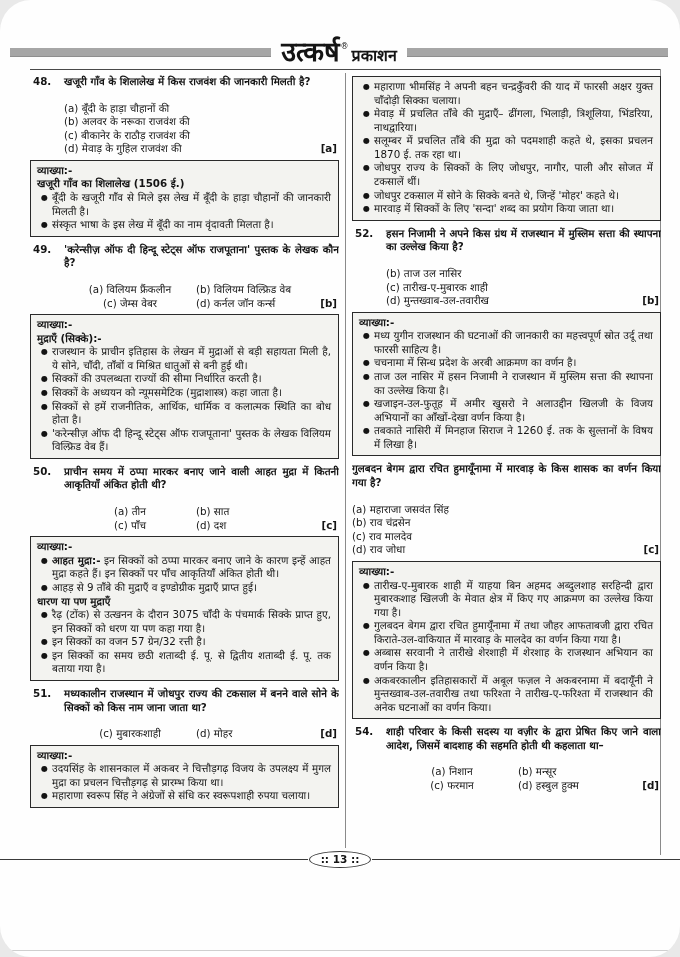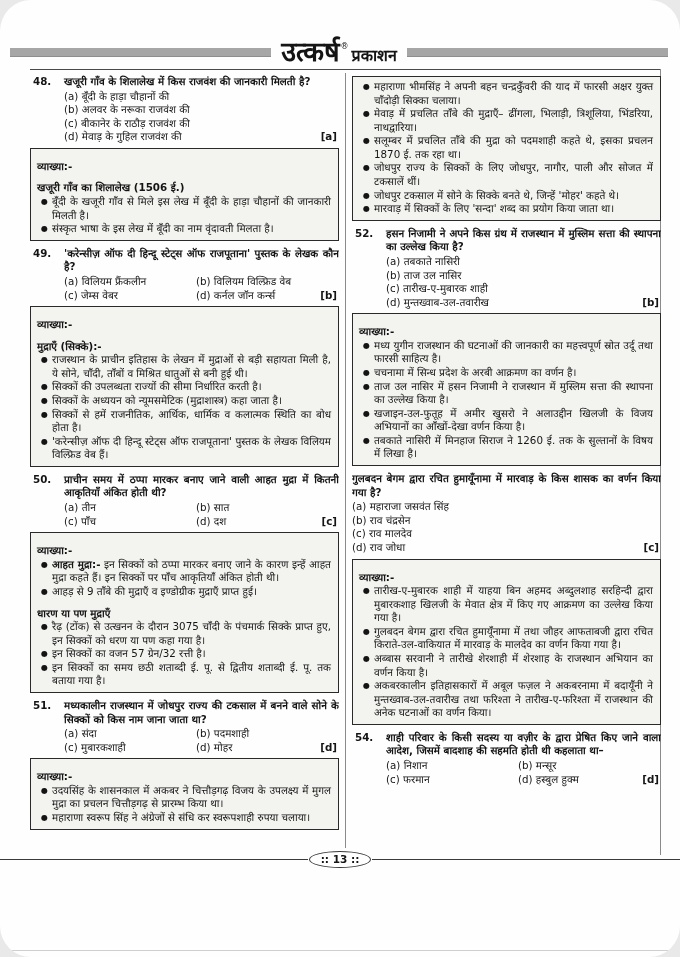--- a/index.html
+++ b/index.html
@@ -22,31 +22,31 @@
   
   .content { position:absolute; top:73px; left:30px; right:19px; height:775px; display:flex; overflow:hidden; }
   .col { flex:1; overflow:hidden; font-size:10.3px; line-height:1.32; }
   .col-divider { width:1px; background:#8a8a8a; margin:0 6px; }
 
   
   .question { display:flex; margin:2px 0 4px; }
   .qnum { flex:0 0 34px; font-weight:bold; padding-left:3px; }
   .qbody { flex:1; min-width:0; }
   .qtext { font-weight:bold; text-align:justify; }
-  .opts { margin-top:1px; }
+  .opts { margin-top:13px; }
   .opt-row { display:flex; }
   .opt { display:inline; }
-  .two-col .opt:first-child { flex:0 0 48%; }
+  .two-col .opt:first-child { flex:0 0 48%;text-align:center; }
   .two-col .opt:nth-of-type(2) { flex:1 1 auto; }
   .one-col .opt { flex:1 1 auto; }
   .answer { font-weight:bold; margin-left:auto; padding:0 2px 0 6px; white-space:nowrap; }
 
   
   .expl { border:1px solid #2a2a2a; background:#f3f3f0; padding:3px 7px 4px 6px; margin:3px 0 6px; }
-  .expl-label, .expl-heading { font-weight:bold;margin-top:8px; }
+  .expl-label, .expl-heading { font-weight:bold; }
   .bullet { display:flex; }
   .bullet-marker { flex:0 0 15px; text-align:center; font-size:8px; padding-top:2px; }
   .bullet-text { flex:1; text-align:justify; min-width:0; }
   .bullet-lead { font-weight:bold; }
 
   
   .footer { position:absolute; left:0; right:0; top:851px; display:flex; align-items:center; }
   .fline { flex:1; height:1px; background:#3a3a3a; }
   .page-badge { border:1px solid #3a3a3a; border-radius:50%; padding:1px 11px 2px; font-weight:bold; font-size:10.5px; background:#fff; margin:0 1px; white-space:nowrap; }
   .bottom-edge { position:absolute; left:0; right:0; bottom:6px; height:1px; background:#cfcfcf; }
@@ -184,24 +184,20 @@
             <span class="bullet-marker">●</span>
             <span class="bullet-text"><span>इन सिक्कों का समय छठी शताब्दी ई. पू. से द्वितीय शताब्दी ई. पू. तक बताया गया है।</span></span>
           </div>
         </div>
         <div class="question">
           <div class="qnum">51.</div>
           <div class="qbody">
             <div class="qtext">मध्यकालीन राजस्थान में जोधपुर राज्य की टकसाल में बनने वाले सोने के सिक्कों को किस नाम जाना जाता था?</div>
             <div class="opts two-col">
               <div class="opt-row">
-                <span class="opt"><span class="opt-label">(a)</span> <span class="opt-text">संदा</span></span>
-                <span class="opt"><span class="opt-label">(b)</span> <span class="opt-text">पदमशाही</span></span>
-              </div>
-              <div class="opt-row">
                 <span class="opt"><span class="opt-label">(c)</span> <span class="opt-text">मुबारकशाही</span></span>
                 <span class="opt"><span class="opt-label">(d)</span> <span class="opt-text">मोहर</span></span>
                 <span class="answer">[d]</span>
               </div>
             </div>
           </div>
         </div>
         <div class="expl">
           <div class="expl-label">व्याख्या:-</div>
           <div class="bullet">
@@ -240,23 +236,20 @@
           <div class="bullet">
             <span class="bullet-marker">●</span>
             <span class="bullet-text"><span>मारवाड़ में सिक्कों के लिए 'सन्दा' शब्द का प्रयोग किया जाता था।</span></span>
           </div>
         </div>
         <div class="question">
           <div class="qnum">52.</div>
           <div class="qbody">
             <div class="qtext">हसन निजामी ने अपने किस ग्रंथ में राजस्थान में मुस्लिम सत्ता की स्थापना का उल्लेख किया है?</div>
             <div class="opts one-col">
-              <div class="opt-row">
-                <span class="opt"><span class="opt-label">(a)</span> <span class="opt-text">तबकाते नासिरी</span></span>
-              </div>
               <div class="opt-row">
                 <span class="opt"><span class="opt-label">(b)</span> <span class="opt-text">ताज उल नासिर</span></span>
               </div>
               <div class="opt-row">
                 <span class="opt"><span class="opt-label">(c)</span> <span class="opt-text">तारीख-ए-मुबारक शाही</span></span>
               </div>
               <div class="opt-row">
                 <span class="opt"><span class="opt-label">(d)</span> <span class="opt-text">मुन्तख्वाब-उल-तवारीख</span></span>
                 <span class="answer">[b]</span>
               </div>

